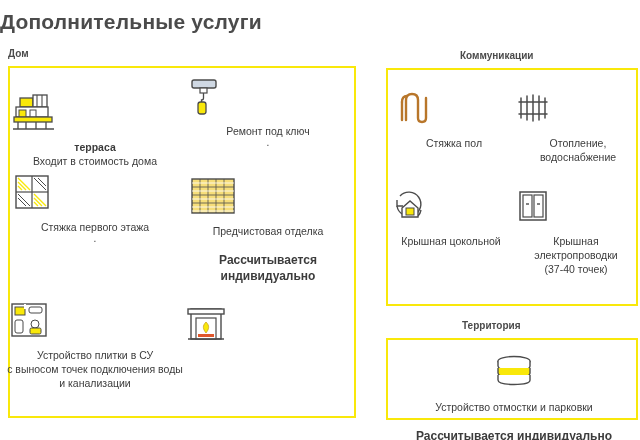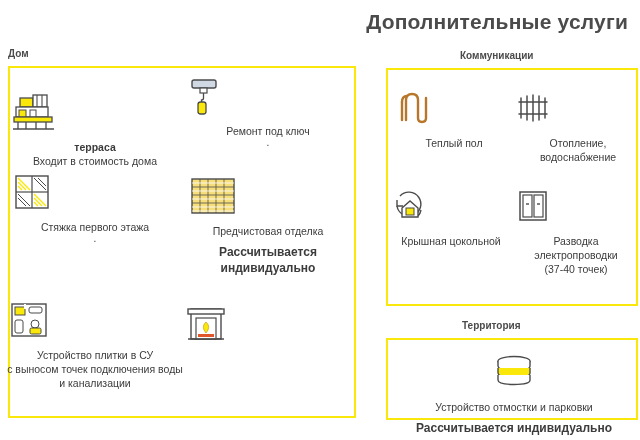--- a/index.html
+++ b/index.html
@@ -9,26 +9,26 @@
   body {
     width: 640px;
     height: 440px;
     background: #ffffff;
     font-family: "Liberation Sans", sans-serif;
     color: #3c3c3c;
     overflow: hidden;
     position: relative;
   }
   .page-title {
-    text-align: right;
+    text-align: left;
     font-size: 21px;
     font-weight: bold;
     color: #4b4b4b;
     letter-spacing: 0.2px;
-    margin: 10px 12px 0 0;
+    margin: 10px 4px 0 0;
     padding: 0;
   }
   .section-heading {
     font-size: 10px;
     font-weight: bold;
     color: #4b4b4b;
   }
   #heading-dom {
     position: absolute;
     left: 8px;
@@ -96,21 +96,21 @@
     line-height: 14px;
     font-weight: bold;
     color: #3c3c3c;
   }
   .cell .price-bold {
     display: block;
     font-size: 12px;
     line-height: 16px;
     font-weight: bold;
     color: #3c3c3c;
-    margin-top: 6px;
+    margin-top: 14px;
   }
   .dot {
     display: block;
     text-align: center;
     font-size: 10px;
     color: #3c3c3c;
     line-height: 10px;
   }
   
   #cell-terrasa   { left: 10px;  top: 92px;  width: 170px; }
@@ -251,21 +251,21 @@
 </div>
 
 <div class="cell" id="cell-pol">
   <span class="icon">
     <svg width="40" height="42" viewBox="0 0 40 42">
       <path d="M12 32 L12 12 Q12 6 18 6 Q24 6 24 12 L24 30 Q24 34 28 34 Q32 34 32 30 L32 10" fill="none" stroke="#b8762a" stroke-width="2.4" stroke-linecap="round"></path>
       <path d="M8 32 L8 14" fill="none" stroke="#b8762a" stroke-width="2.4" stroke-linecap="round"></path>
       <path d="M8 14 Q8 8 13 8" fill="none" stroke="#b8762a" stroke-width="2.4" stroke-linecap="round"></path>
     </svg>
   </span>
-  <span class="label">Теплый пол</span>
+  <span class="label">Стяжка пол</span>
 </div>
 
 <div class="cell" id="cell-otoplenie">
   <span class="icon">
     <svg width="42" height="42" viewBox="0 0 42 42">
       <g stroke="#4b4b4b" stroke-width="1.5" fill="none" stroke-linecap="round">
         <path d="M9 10 L9 30"></path>
         <path d="M15 8 L15 32"></path>
         <path d="M21 7 L21 33"></path>
         <path d="M27 8 L27 32"></path>
@@ -294,21 +294,21 @@
 <div class="cell" id="cell-provodka">
   <span class="icon">
     <svg width="42" height="42" viewBox="0 0 42 42">
       <rect x="8" y="6" width="26" height="28" fill="#fff" stroke="#4b4b4b" stroke-width="1.5"></rect>
       <rect x="11" y="9" width="9" height="22" fill="#fff" stroke="#4b4b4b" stroke-width="1.2"></rect>
       <rect x="22" y="9" width="9" height="22" fill="#fff" stroke="#4b4b4b" stroke-width="1.2"></rect>
       <line x1="14" y1="18" x2="17" y2="18" stroke="#4b4b4b" stroke-width="1.4"></line>
       <line x1="25" y1="18" x2="28" y2="18" stroke="#4b4b4b" stroke-width="1.4"></line>
     </svg>
   </span>
-  <span class="label">Разводка электропроводки</span>
+  <span class="label">Крышная электропроводки</span>
   <span class="sublabel">(37-40 точек)</span>
 </div>
 
 <div class="cell" id="cell-otmostka">
   <div class="otm-row">
     <span class="icon" style="margin:0;height:38px;">
       <svg width="44" height="38" viewBox="0 0 44 38">
         <ellipse cx="22" cy="9" rx="16" ry="4.5" fill="#fff" stroke="#4b4b4b" stroke-width="1.4"></ellipse>
         <path d="M6 9 L6 14 Q6 18.5 22 18.5 Q38 18.5 38 14 L38 9" fill="#fff" stroke="#4b4b4b" stroke-width="1.4"></path>
         <path d="M6 16 L6 21 Q6 25.5 22 25.5 Q38 25.5 38 21 L38 16" fill="#f9e80a" stroke="#4b4b4b" stroke-width="1.4"></path>

